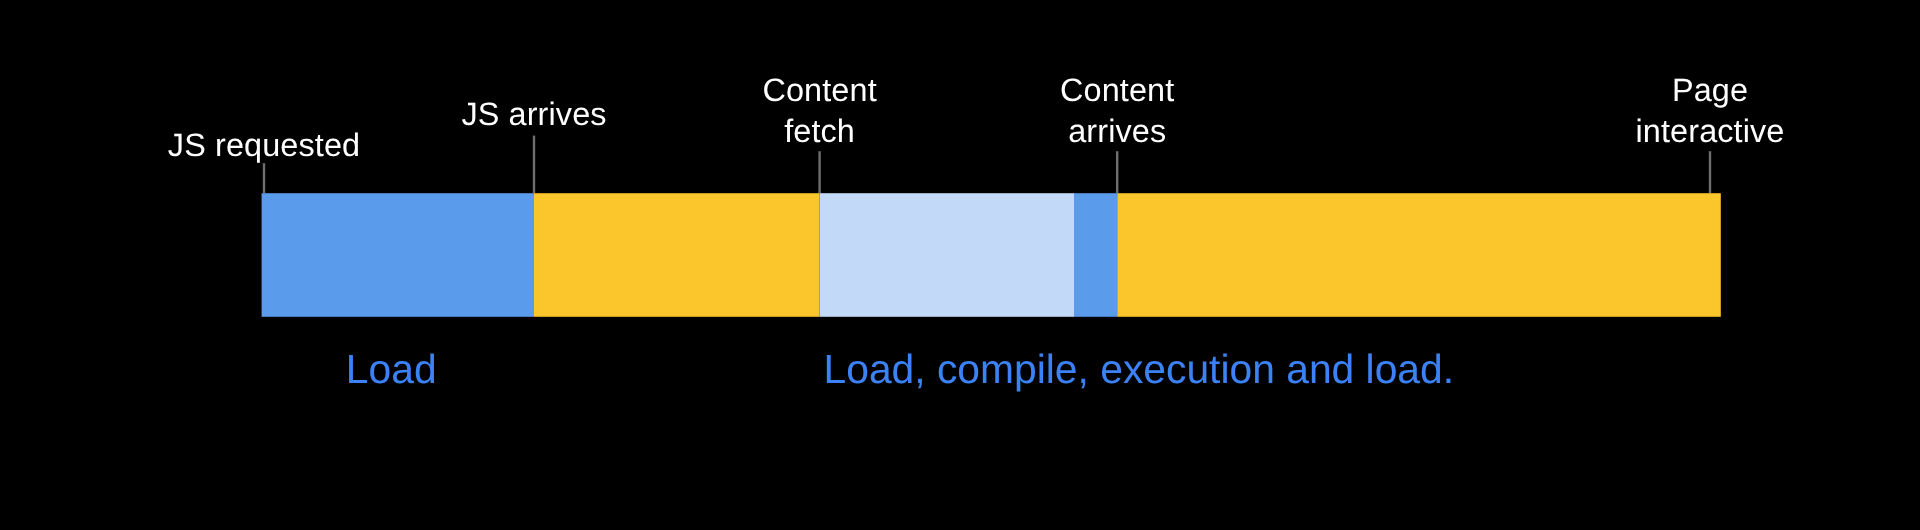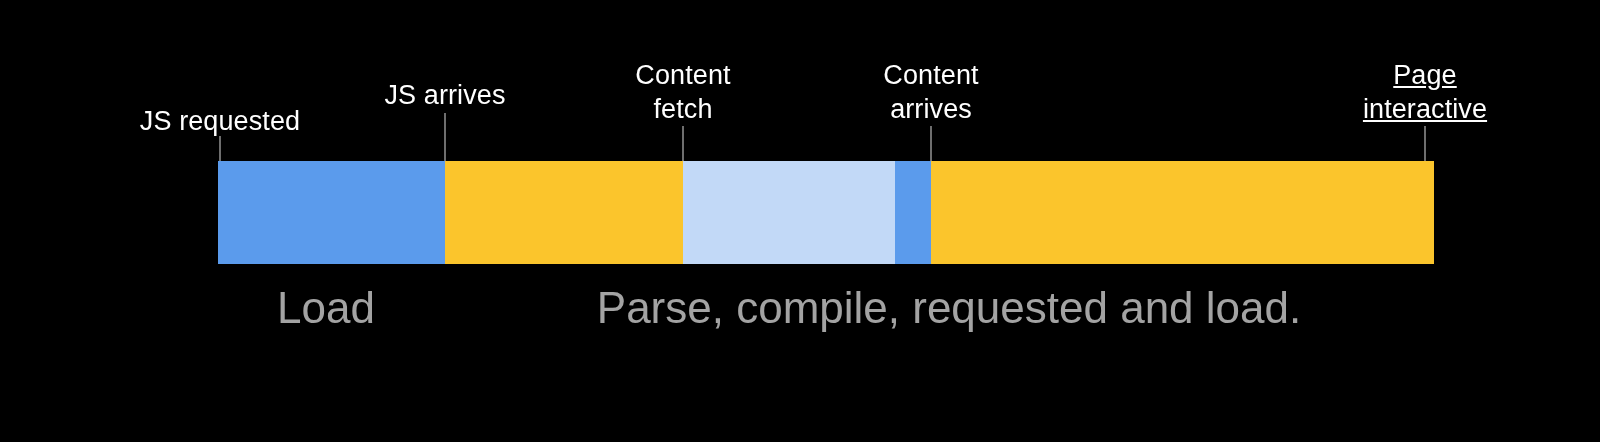--- a/index.html
+++ b/index.html
@@ -56,22 +56,22 @@
     position: absolute;
     left: 50%;
     width: 2px;
     background: #6e6e6e;
     transform: translateX(-50%);
   }
 
   
   .phase-caption {
     position: absolute;
-    color: #a3a3a3;
-    font-size: 44px;
+    color: #3b82f6;
+    font-size: 34px;
     line-height: 40px;
     white-space: nowrap;
     transform: translateX(-50%);
   }
 </style>
 </head>
 <body>
 
 <div id="stage">
 
@@ -88,32 +88,32 @@
         <div class="marker-label" style="position: absolute; left: 0px; width: 300px; top: 58px;">Content
 fetch</div>
         <div class="marker-tick" style="top: 126px; height: 35px;"></div>
       </div>
       <div class="marker" style="left: 931px; top: 0px;">
         <div class="marker-label" style="position: absolute; left: 0px; width: 300px; top: 58px;">Content
 arrives</div>
         <div class="marker-tick" style="top: 126px; height: 35px;"></div>
       </div>
       <div class="marker" style="left: 1425px; top: 0px;">
-        <div class="marker-label" style="position: absolute; left: 0px; width: 300px; top: 58px; text-decoration: underline;">Page
+        <div class="marker-label" style="position: absolute; left: 0px; width: 300px; top: 58px;">Page
 interactive</div>
         <div class="marker-tick" style="top: 126px; height: 35px;"></div>
       </div>
     </div>
 
   <div id="timeline-bar" style="left: 218px; top: 161px; width: 1216px; height: 103px;">
       <div class="bar-segment" title="Load" style="width: 227px; background: rgb(91, 155, 236);"></div>
       <div class="bar-segment" title="Parse, compile, execution" style="width: 238px; background: rgb(251, 197, 44);"></div>
       <div class="bar-segment" title="Content fetch wait" style="width: 212px; background: rgb(194, 217, 247);"></div>
       <div class="bar-segment" title="Content download" style="width: 36px; background: rgb(91, 155, 236);"></div>
       <div class="bar-segment" title="Parse, compile, execution and load" style="width: 503px; background: rgb(251, 197, 44);"></div>
     </div>
 
   <div id="captions-layer">
       <div class="phase-caption" style="left: 326px; top: 288px;">Load</div>
-      <div class="phase-caption" style="left: 949px; top: 288px;">Parse, compile, requested and load.</div>
+      <div class="phase-caption" style="left: 949px; top: 288px;">Load, compile, execution and load.</div>
     </div>
 
 </div>
 
 </body></html>

